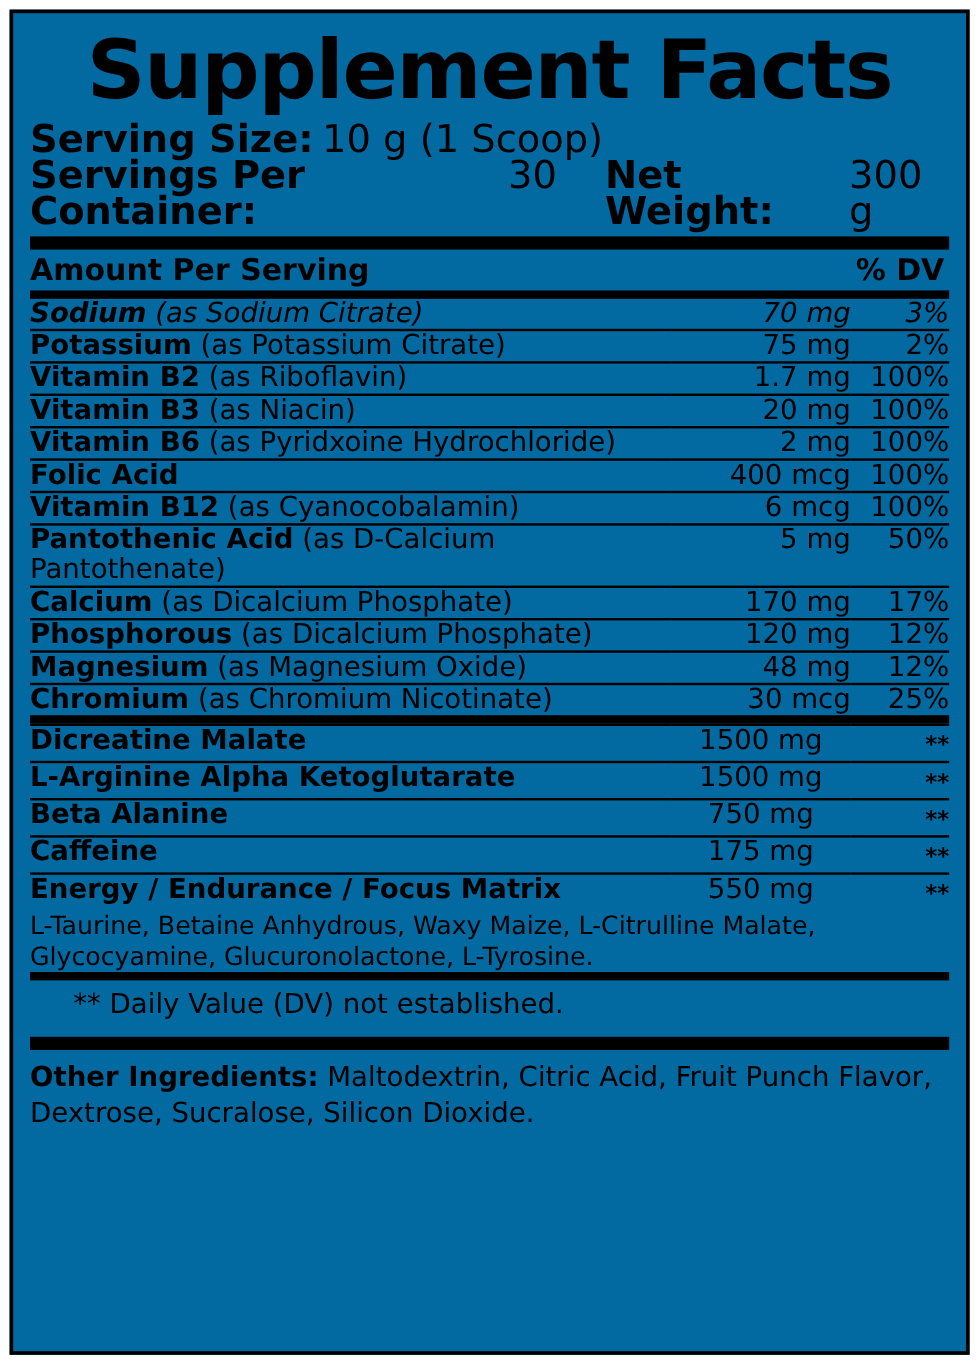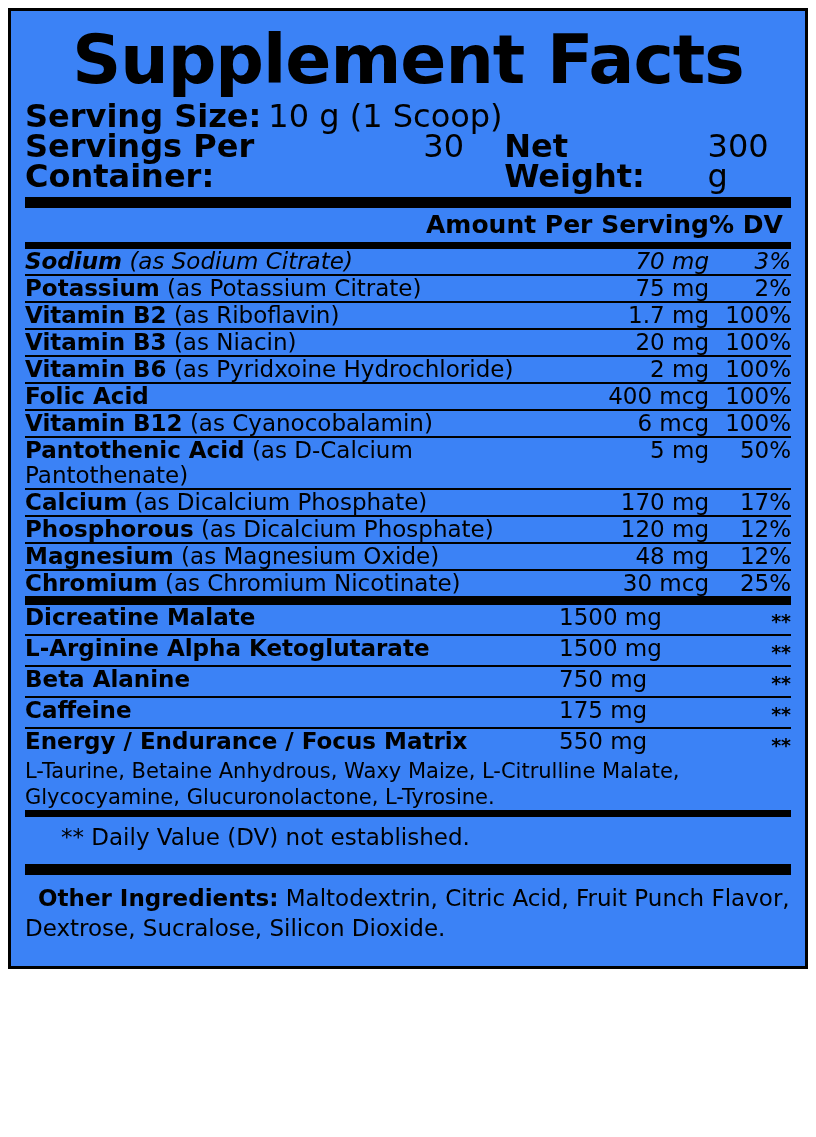--- a/index.html
+++ b/index.html
@@ -16,24 +16,24 @@
     height: 1137px;
     box-sizing: border-box;
     position: relative;
     background: #ffffff;
   }
   .panel {
     position: absolute;
     left: 8px;
     top: 8px;
     width: 800px;
-    height: 961px;
+    height: 1121px;
     box-sizing: border-box;
     border: 3px solid #000000;
-    background: #3b82f6;
+    background: #0369a1;
     padding: 6px 14px 0 14px;
   }
   .title {
     font-size: 68px;
     line-height: 78px;
     font-weight: bold;
     letter-spacing: -1px;
     text-align: center;
     margin: 4px 0 2px 0;
     white-space: nowrap;
@@ -73,67 +73,67 @@
     vertical-align: baseline;
   }
   .col-name { width: auto; }
   .col-amt { width: 150px; }
   .col-dv { width: 82px; }
 
   .hdr-row td {
     font-size: 25px;
     line-height: 34px;
     font-weight: bold;
-    text-align: left;
+    text-align: center;
     padding-bottom: 3px;
     padding-top: 2px;
   }
-  .hdr-row td.col-name { text-align: right; }
+  .hdr-row td.col-name { text-align: left; }
 
   .nut-row td {
     font-size: 23px;
     line-height: 25px;
     padding-top: 6px;
     padding-bottom: 5px;
     border-top: 2px solid #000000;
   }
   .nut-row:first-child td { border-top: none; font-style: italic; }
   .nut-row td.amt, .nut-row td.dv { text-align: right; white-space: nowrap; }
   .nut-name-b { font-weight: bold; }
   .nut-name-r { font-weight: normal; }
 
   .blend-row td {
     font-size: 23px;
     line-height: 25px;
     padding-top: 6px;
     padding-bottom: 5px;
     border-top: 2px solid #000000;
   }
-  .blend-row td.amt { text-align: left; white-space: nowrap; }
+  .blend-row td.amt { text-align: center; white-space: nowrap; }
   .blend-row td.dv { text-align: right; font-weight: bold; font-size: 19px; vertical-align: top; padding-top: 4px;}
   .blend-name { font-weight: bold; }
 
   .matrix-sub {
     font-size: 21px;
     line-height: 26px;
     font-weight: normal;
     padding: 2px 0 6px 16px;
   }
   .footnote {
     font-size: 23px;
     line-height: 30px;
     padding: 5px 0 6px 0;
     margin-left: 36px;
   }
   .other-ing {
     font-size: 23px;
     line-height: 30px;
     padding-top: 8px;
   }
-  .other-ing .lbl { font-weight: bold; margin-left: 13px; }
+  .other-ing .lbl { font-weight: bold; }
 </style>
 </head>
 <body>
 
 <div class="page">
   <div class="panel">
 
     <div class="title">Supplement Facts</div>
 
     <div class="serving-line">

